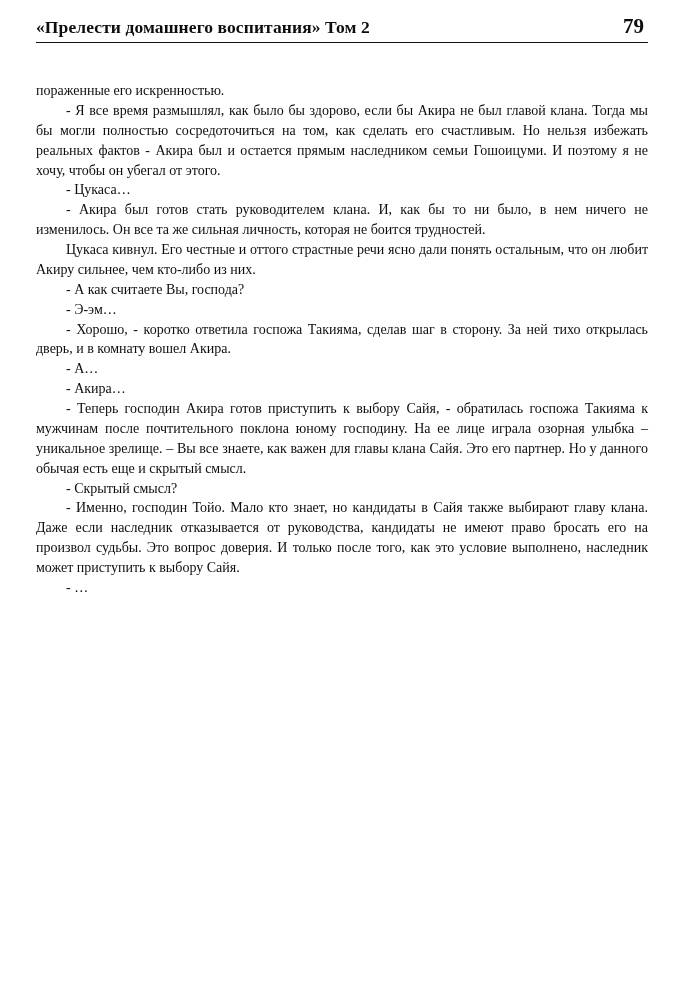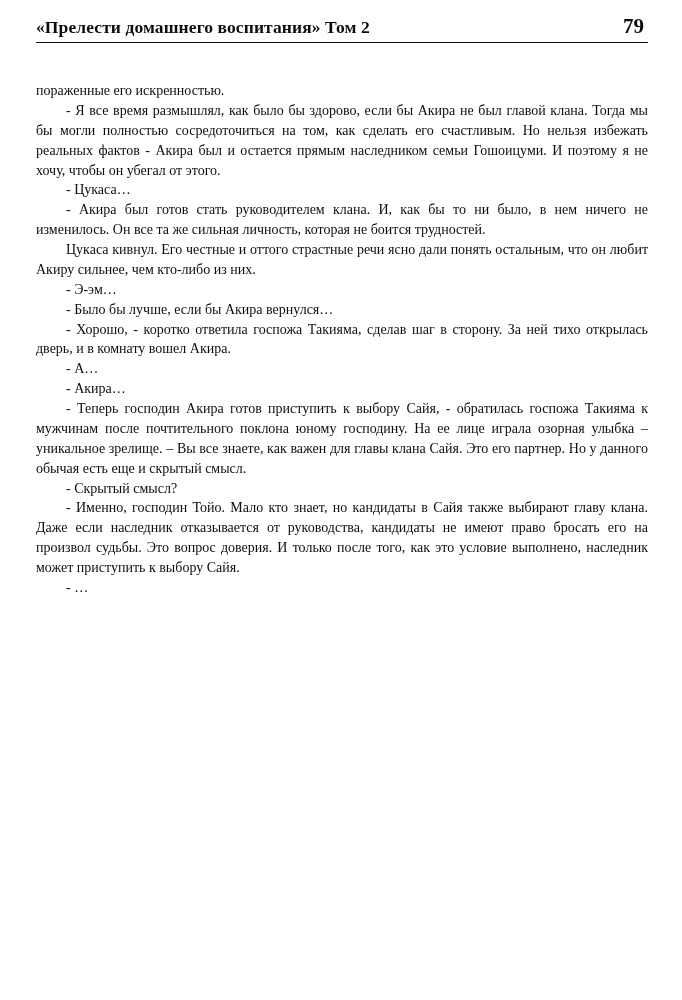--- a/index.html
+++ b/index.html
@@ -83,22 +83,22 @@
     </div>
     <hr class="header-rule">
   </div>
 
   <div class="body-text">
     <p>пораженные его искренностью.</p>
     <p class="ind">- Я все время размышлял, как было бы здорово, если бы Акира не был главой клана. Тогда мы бы могли полностью сосредоточиться на том, как сделать его счастливым. Но нельзя избежать реальных фактов - Акира был и остается прямым наследником семьи Гошоицуми. И поэтому я не хочу, чтобы он убегал от этого.</p>
     <p class="ind">- Цукаса…</p>
     <p class="ind">- Акира был готов стать руководителем клана. И, как бы то ни было, в нем ничего не изменилось. Он все та же сильная личность, которая не боится трудностей.</p>
     <p class="ind">Цукаса кивнул. Его честные и оттого страстные речи ясно дали понять остальным, что он любит Акиру сильнее, чем кто-либо из них.</p>
+    <p class="ind">- А как считаете Вы, господа?</p>
     <p class="ind">- Э-эм…</p>
-    <p class="ind">- Было бы лучше, если бы Акира вернулся…</p>
     <p class="ind">- Хорошо, - коротко ответила госпожа Такияма, сделав шаг в сторону. За ней тихо открылась дверь, и в комнату вошел Акира.</p>
     <p class="ind">- А…</p>
     <p class="ind">- Акира…</p>
     <p class="ind">- Теперь господин Акира готов приступить к выбору Сайя, - обратилась госпожа Такияма к мужчинам после почтительного поклона юному господину. На ее лице играла озорная улыбка – уникальное зрелище. – Вы все знаете, как важен для главы клана Сайя. Это его партнер. Но у данного обычая есть еще и скрытый смысл.</p>
     <p class="ind">- Скрытый смысл?</p>
     <p class="ind">- Именно, господин Тойо. Мало кто знает, но кандидаты в Сайя также выбирают главу клана. Даже если наследник отказывается от руководства, кандидаты не имеют право бросать его на произвол судьбы. Это вопрос доверия. И только после того, как это условие выполнено, наследник может приступить к выбору Сайя.</p>
     <p class="ind">- …</p>
   </div>
 
 </div>

